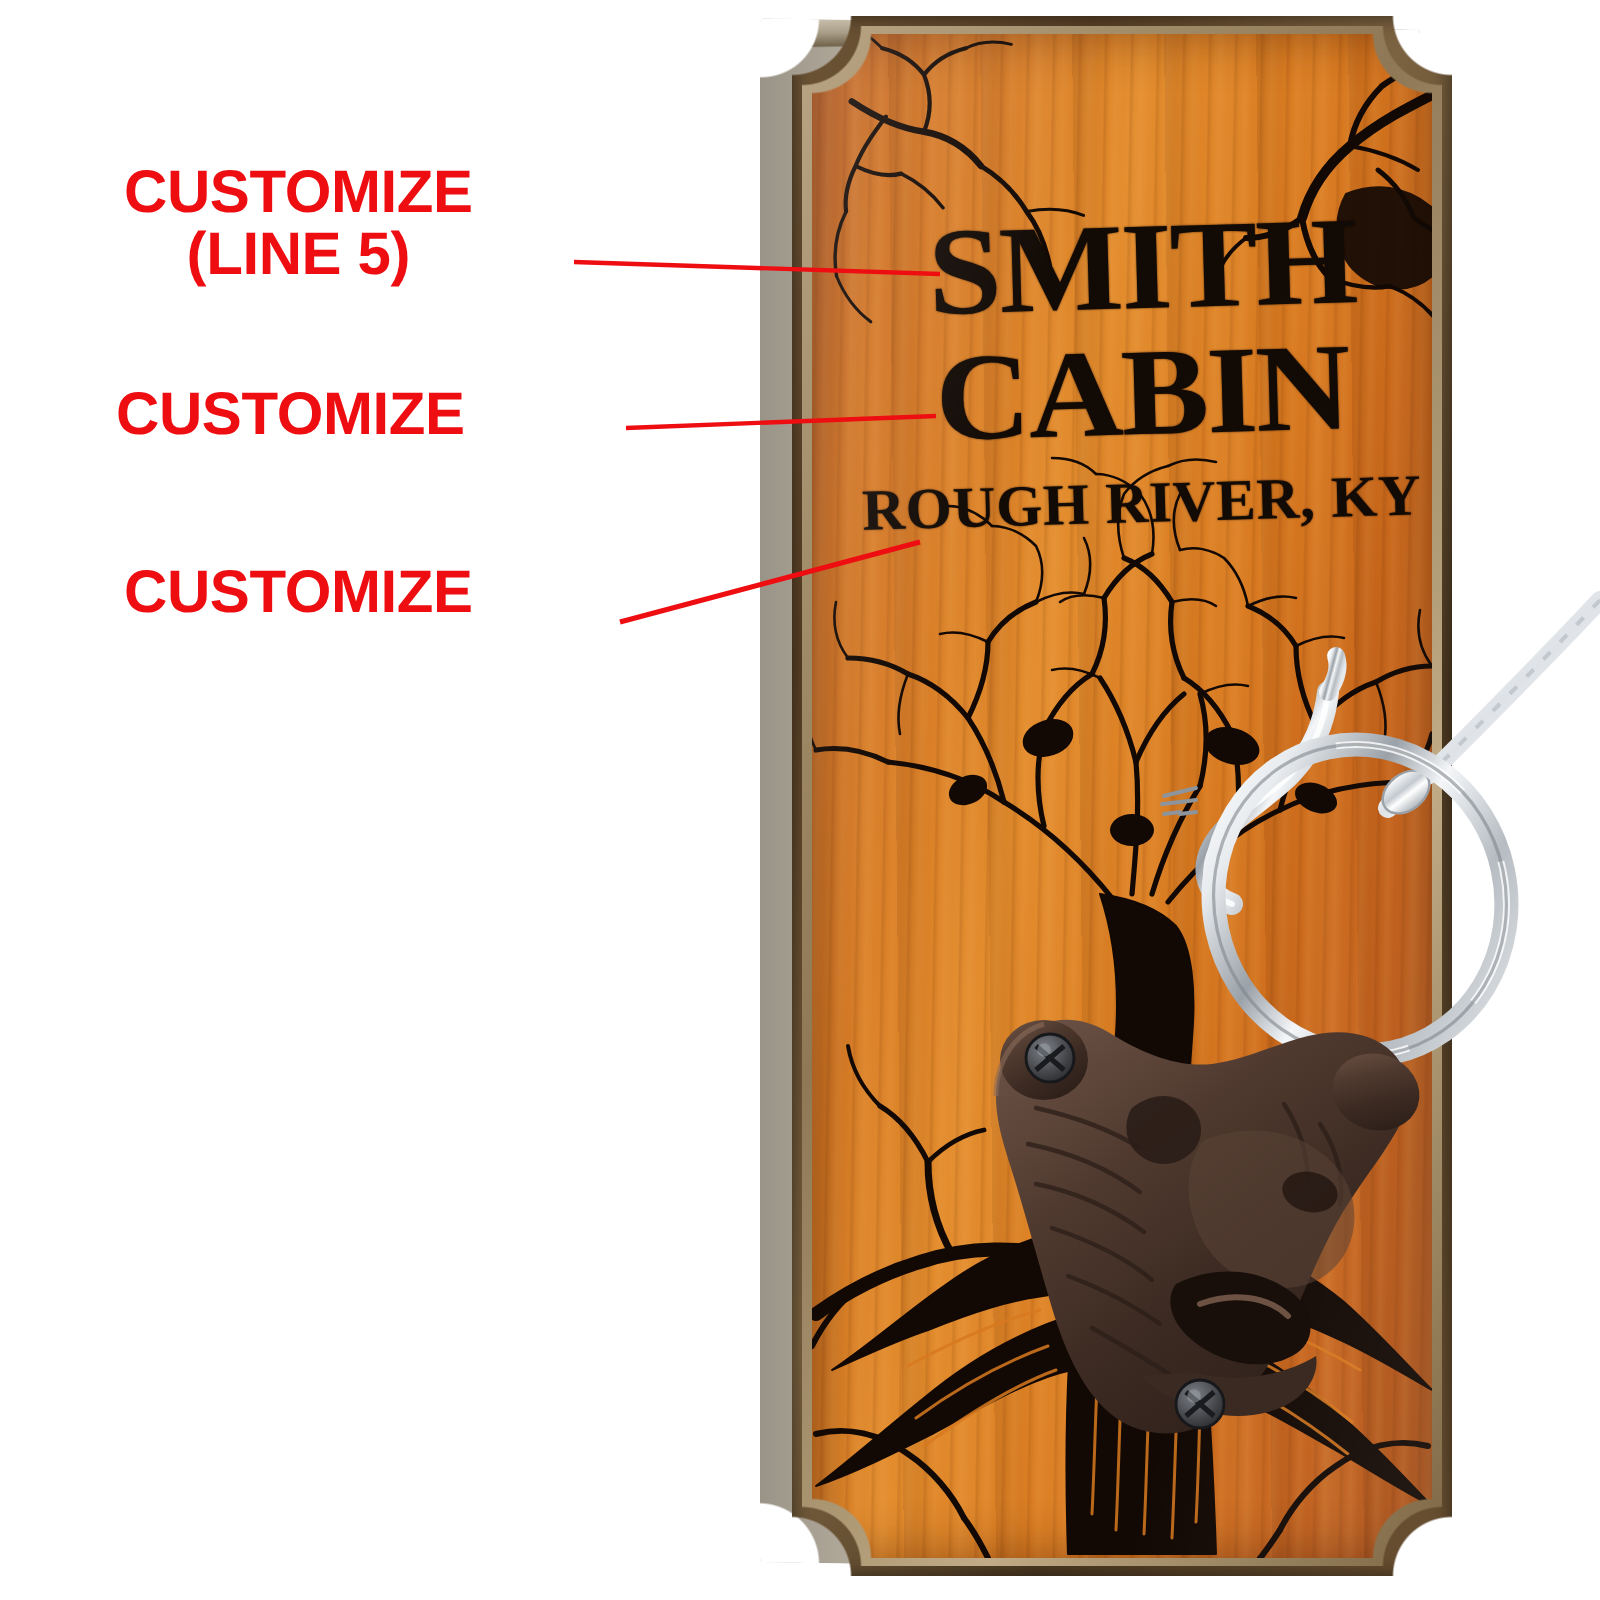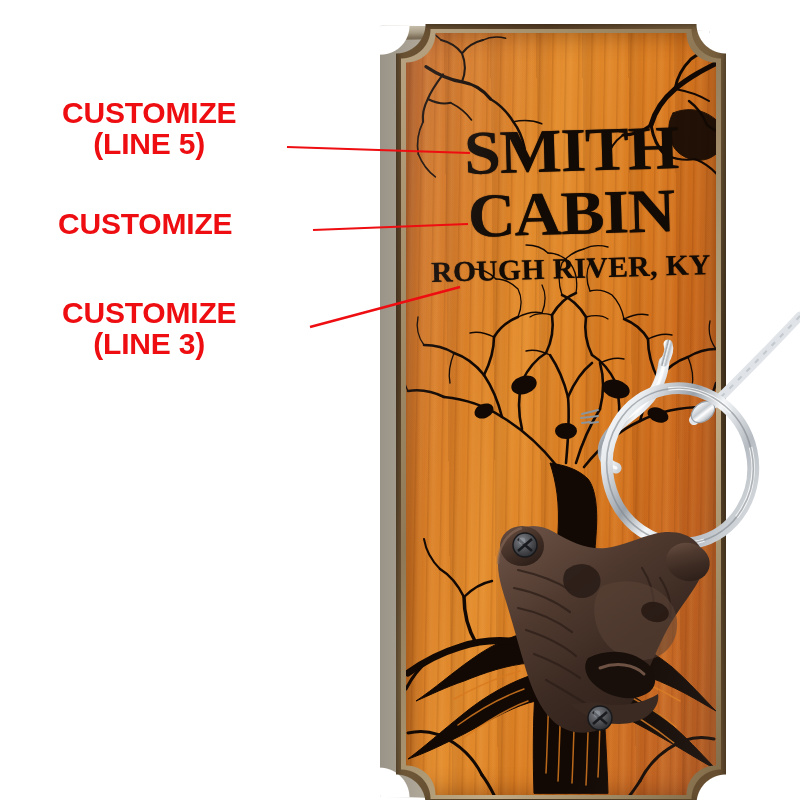--- a/index.html
+++ b/index.html
@@ -4,21 +4,21 @@
 <title>Personalized Bear Bottle Opener Sign</title>
 <style>
   html,body{margin:0;padding:0;}
   body{
     width:800px;height:800px;
     background:#ffffff;
     font-family:"Liberation Sans",sans-serif;
     overflow:hidden;
     position:relative;
   }
-  #stage{position:absolute;inset:0;width:800px;height:644px;margin-top:16px;}
+  #stage{position:absolute;inset:0;width:800px;height:644px;}
 
   
   .anno{
     position:absolute;
     color:#ee0d11;
     font-family:"Liberation Sans",sans-serif;
     font-weight:bold;
     font-size:30px;
     line-height:1.02;
     letter-spacing:-0.2px;
@@ -467,16 +467,15 @@
     <span>CUSTOMIZE</span>
     <span class="l2">(LINE 5)</span>
   </div>
 
   <div class="anno" id="anno2">
     <span>CUSTOMIZE</span>
   </div>
 
   <div class="anno" id="anno3">
     <span>CUSTOMIZE</span>
-    <span class="l2">(LINE 3)</span>
   </div>
 
 </div>
 
 </body></html>

